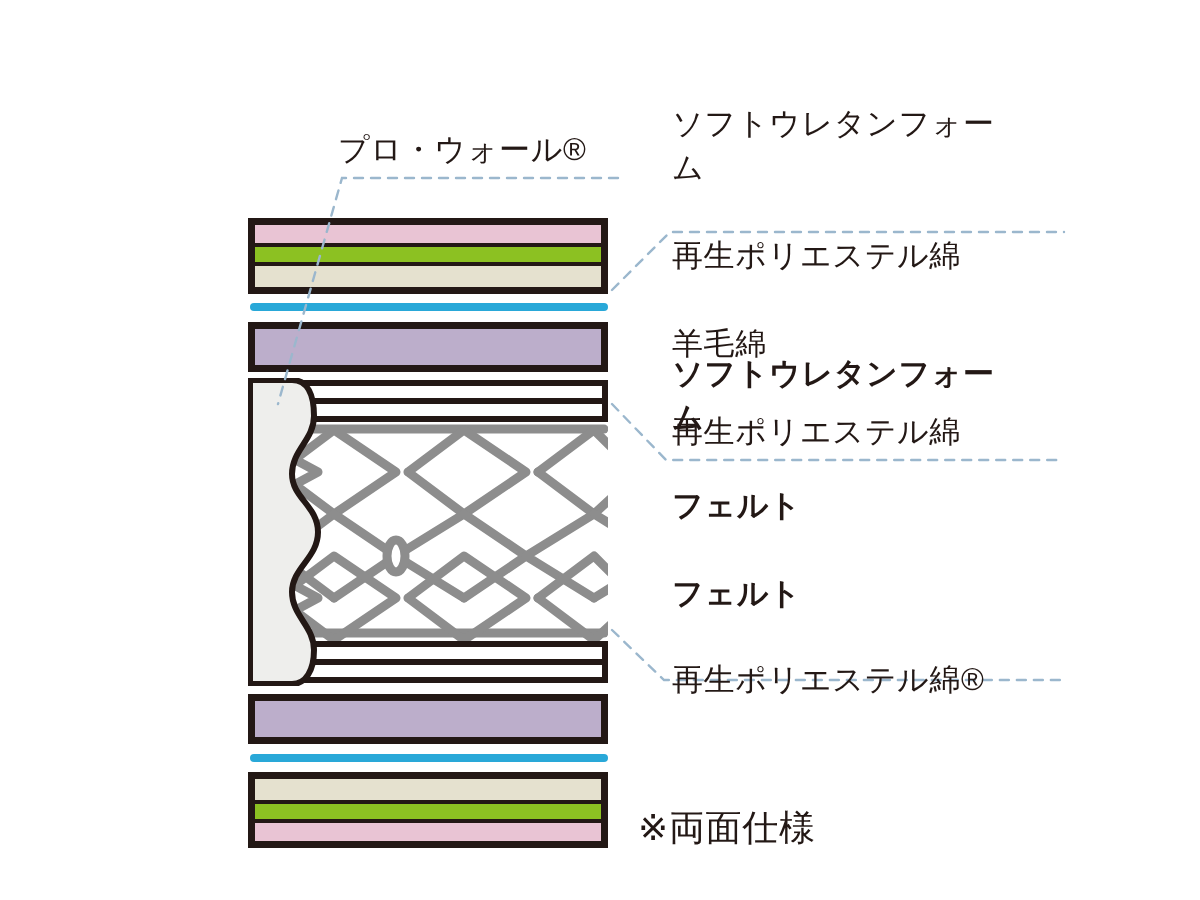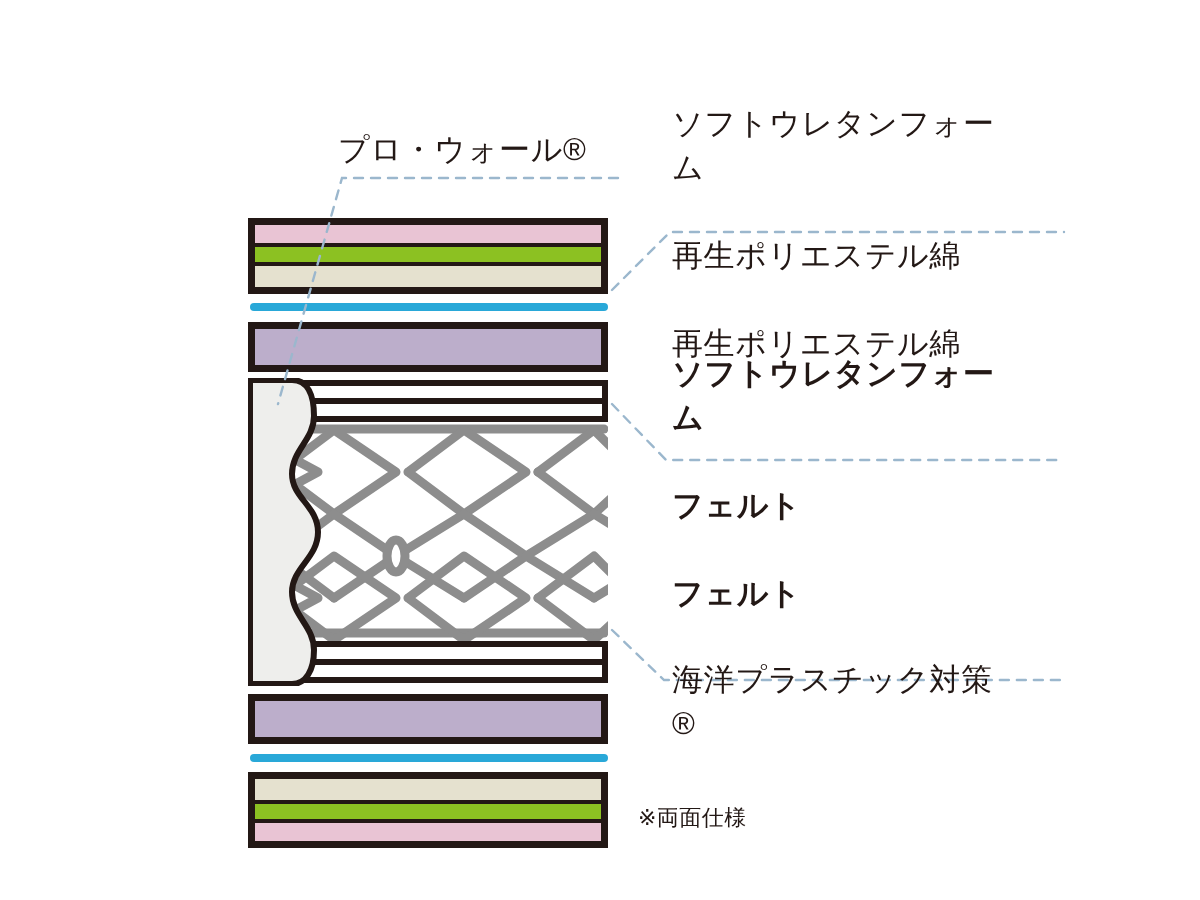--- a/index.html
+++ b/index.html
@@ -88,21 +88,21 @@
 
   
   .label {
     position: absolute;
     line-height: 1.42;
     letter-spacing: .02em;
     white-space: pre-line;
     color: #231815;
   }
   .label-lg { font-size: 31px; }
-  .note { font-size: 22px; }
+  .note { font-size: 36px; }
 </style>
 </head>
 <body>
 
 <div id="stage">
 
   <div class="stack" style="left:248px; top:218px; width:360px; height:76px;">
     <div class="strip" style="height:18px; background:#e9c4d4; margin-bottom:4px;"></div>
     <div class="strip" style="height:15px; background:#8cc122; margin-bottom:4px;"></div>
     <div class="strip" style="flex:1; background:#e5e1cf;"></div>
@@ -192,28 +192,29 @@
 
   <svg class="leader" style="left:608px; top:624px; width:460px; height:70px;" width="460" height="70" viewBox="0 0 460 70" xmlns="http://www.w3.org/2000/svg">
     <polyline points="4,6 56,56 456,56" fill="none" stroke="#9bb7cd" stroke-width="2.4" stroke-dasharray="9 8" stroke-linecap="round"></polyline>
   </svg>
 
   <div class="label label-lg" style="left:338px; top:128px;">プロ・ウォール®</div>
 
   <div class="label label-lg" style="left:672px; top:58px;">
     <div>ソフトウレタンフォーム</div>
     <div>再生ポリエステル綿</div>
+    <div>羊毛綿</div>
     <div>再生ポリエステル綿</div>
   </div>
 
   <div class="label label-lg" style="left:672px; top:308px;font-weight:bold;">
     <div>ソフトウレタンフォーム</div>
     <div>フェルト</div>
     <div>フェルト</div>
   </div>
 
   <div class="label label-lg" style="left:672px; top:614px;">
-    <div>海洋プラスチック対策®</div>
+    <div>再生ポリエステル綿®</div>
   </div>
 
   <div class="label note" style="left:638px; top:802px;">※両面仕様</div>
 
 </div>
 
 </body></html>

